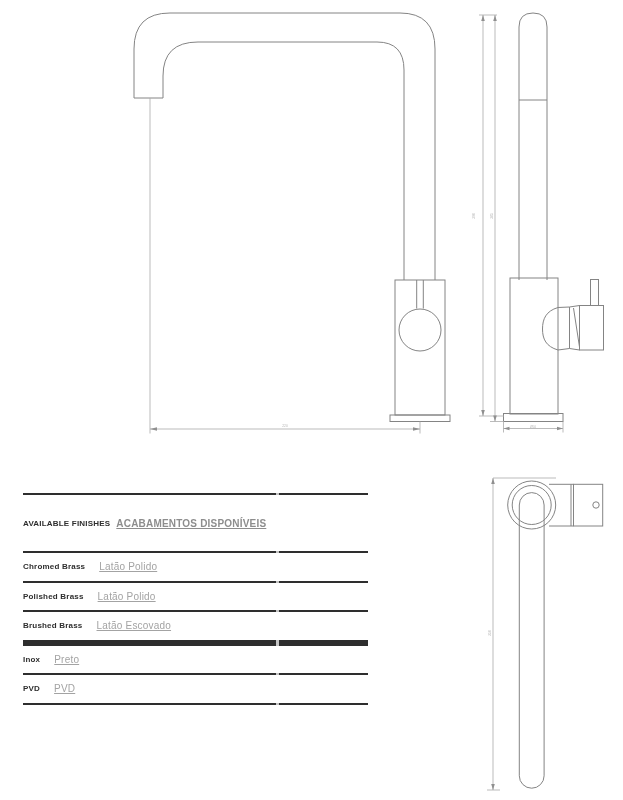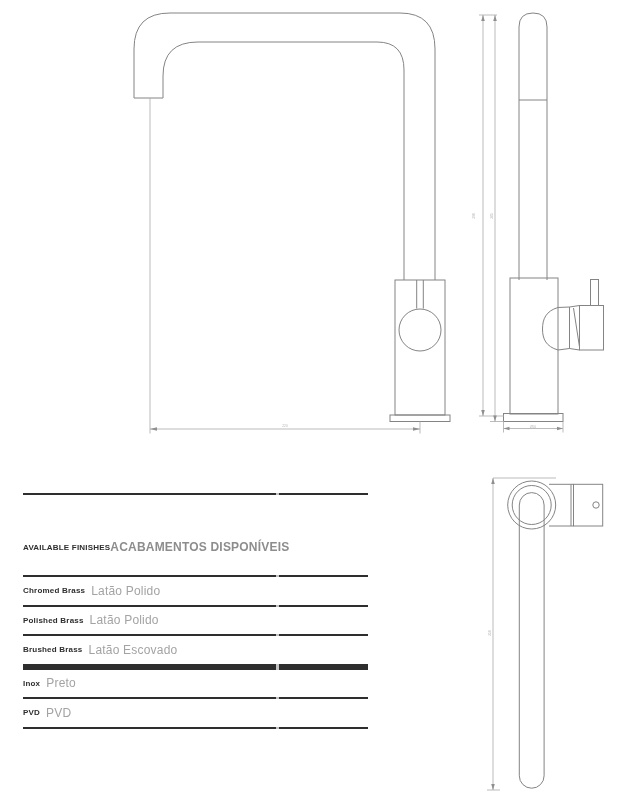--- a/index.html
+++ b/index.html
@@ -16,24 +16,24 @@
   .dim-label{
     position:absolute;color:#b5b5b5;font-size:6px;line-height:6px;
     transform:scale(0.55);transform-origin:center center;white-space:nowrap;
   }
   .dim-label.vert{transform:rotate(-90deg) scale(0.55);}
 
   
   .finishes{position:absolute;left:23px;top:493px;width:345px;}
   .rule{position:relative;height:2px;background:#2e2e2e;}
   .rule .notch{position:absolute;left:253px;top:0;width:3px;height:2px;background:#c4c4c4;}
-  .t-header{height:56px;display:flex;align-items:center;margin-top:24px;}
-  .t-row{height:27.5px;display:flex;align-items:center;gap:6px;}
+  .t-header{height:56px;display:flex;align-items:center;gap:6px;}
+  .t-row{height:27.5px;display:flex;align-items:center;gap:14px;}
   .en{font-weight:bold;font-size:8px;color:#2e2e2e;letter-spacing:0.2px;}
-  .pt{font-size:12px;color:#a3a3a3;letter-spacing:0.2px;}
+  .pt{font-size:10px;color:#a3a3a3;letter-spacing:0.2px;text-decoration:underline;}
   .t-header .pt{font-weight:bold;color:#8d8d8d;}
 </style>
 </head>
 <body>
 
 <div id="page">
 
   <svg width="623" height="800" viewBox="0 0 623 800">
 
     <g>

